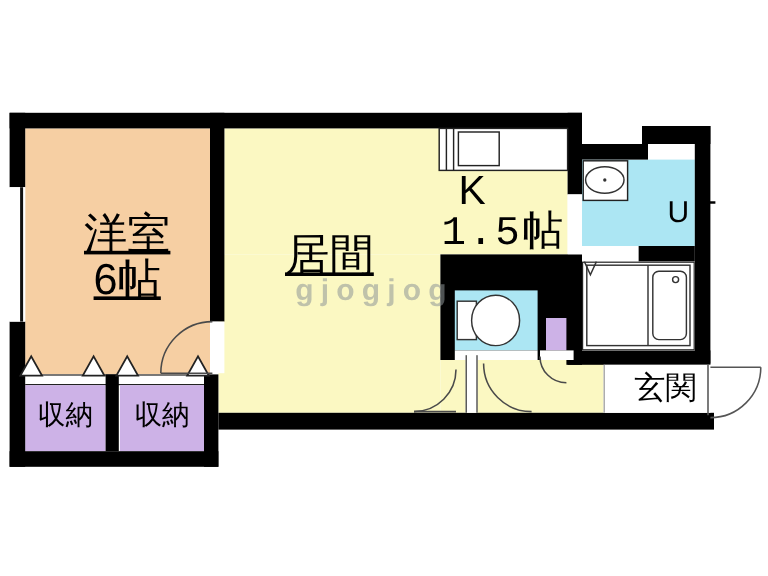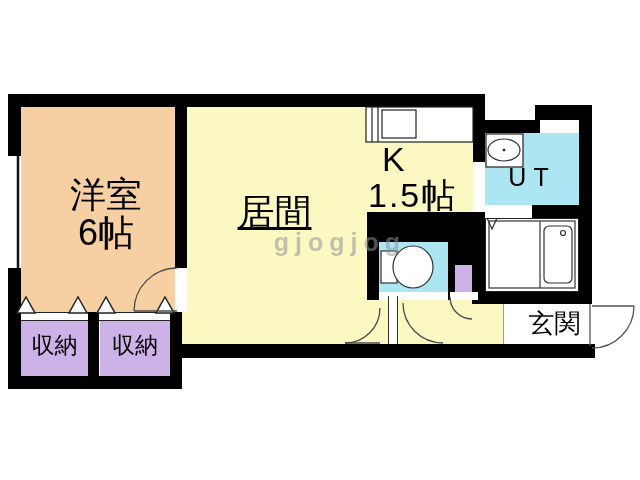--- a/index.html
+++ b/index.html
@@ -5,21 +5,21 @@
   html,body{margin:0;padding:0;background:#fff;}
   #stage{position:relative;width:640px;height:480px;background:#ffffff;overflow:hidden;
          font-family:"Liberation Sans","DejaVu Sans",sans-serif;}
   .wall{position:absolute;background:#000;}
   .gap{position:absolute;background:#fff;}
   .floor{position:absolute;}
   .label{position:absolute;color:#000;text-align:center;line-height:1.05;}
   .label .l1,.label .l2{display:block;}
   svg{position:absolute;left:0;top:0;}
   .wm{position:absolute;left:246px;top:228px;width:160px;font-size:25px;
-      letter-spacing:6px;color:#8f9698;opacity:.55;z-index:40;font-weight:bold;text-align:right;}
+      letter-spacing:6px;color:#8f9698;opacity:.55;z-index:40;font-weight:bold;}
 </style>
 </head>
 <body>
 
 <div id="stage">
 
   <div class="floor" style="left: 21px; top: 107px; width: 154px; height: 205px; background-color: rgb(246, 207, 163);"></div>
 
   <div class="floor" style="left:21px;top:312px;width:149px;height:9px;background:#fff;border-top:1px solid #222;border-bottom:1px solid #222;box-sizing:border-box;"></div>
 
@@ -112,35 +112,35 @@
       <circle cx="563" cy="233" r="2.5"></circle>
       <path d="M 487 218 L 492 229 L 497 218"></path>
     </g>
 
     <g fill="#fff" stroke="#333" stroke-width="1.2">
       <rect x="381" y="251" width="16" height="32"></rect>
       <ellipse cx="413" cy="267" rx="20" ry="21"></ellipse>
     </g>
   </svg>
 
-  <div class="label" style="left:21px;top:176px;width:170px;font-size:36px;">
+  <div class="label" style="left:21px;top:176px;width:170px;font-size:36px;text-decoration:underline;">
     <span class="l1">洋室</span>
     <span class="l2">6帖</span>
   </div>
 
   <div class="label" style="left:182px;top:194px;width:185px;font-size:37px;text-decoration:underline;">
     <span class="l1">居間</span>
   </div>
 
   <div class="label" style="left:360px;top:142px;width:112px;font-size:34px;text-align:left;">
     <span class="l1" style="padding-left:22px;">K</span>
-    <span class="l2" style="padding-left:8px;letter-spacing:2px;">1.5帖</span>
+    <span class="l2" style="padding-left:8px;letter-spacing:2px;font-family:Liberation Mono, monospace;">1.5帖</span>
   </div>
 
-  <div class="label" style="left:485px;top:164px;width:94px;font-size:25px;letter-spacing:7px;z-index:12;">
+  <div class="label" style="left:485px;top:164px;width:94px;font-size:25px;letter-spacing:7px;z-index:12;padding-left:48px;">
     <span>UT</span>
   </div>
 
   <div class="label" style="left:21px;top:333px;width:67px;font-size:23px;z-index:12;">
     <span>収納</span>
   </div>
   <div class="label" style="left:100px;top:333px;width:70px;font-size:23px;z-index:12;">
     <span>収納</span>
   </div>
 

